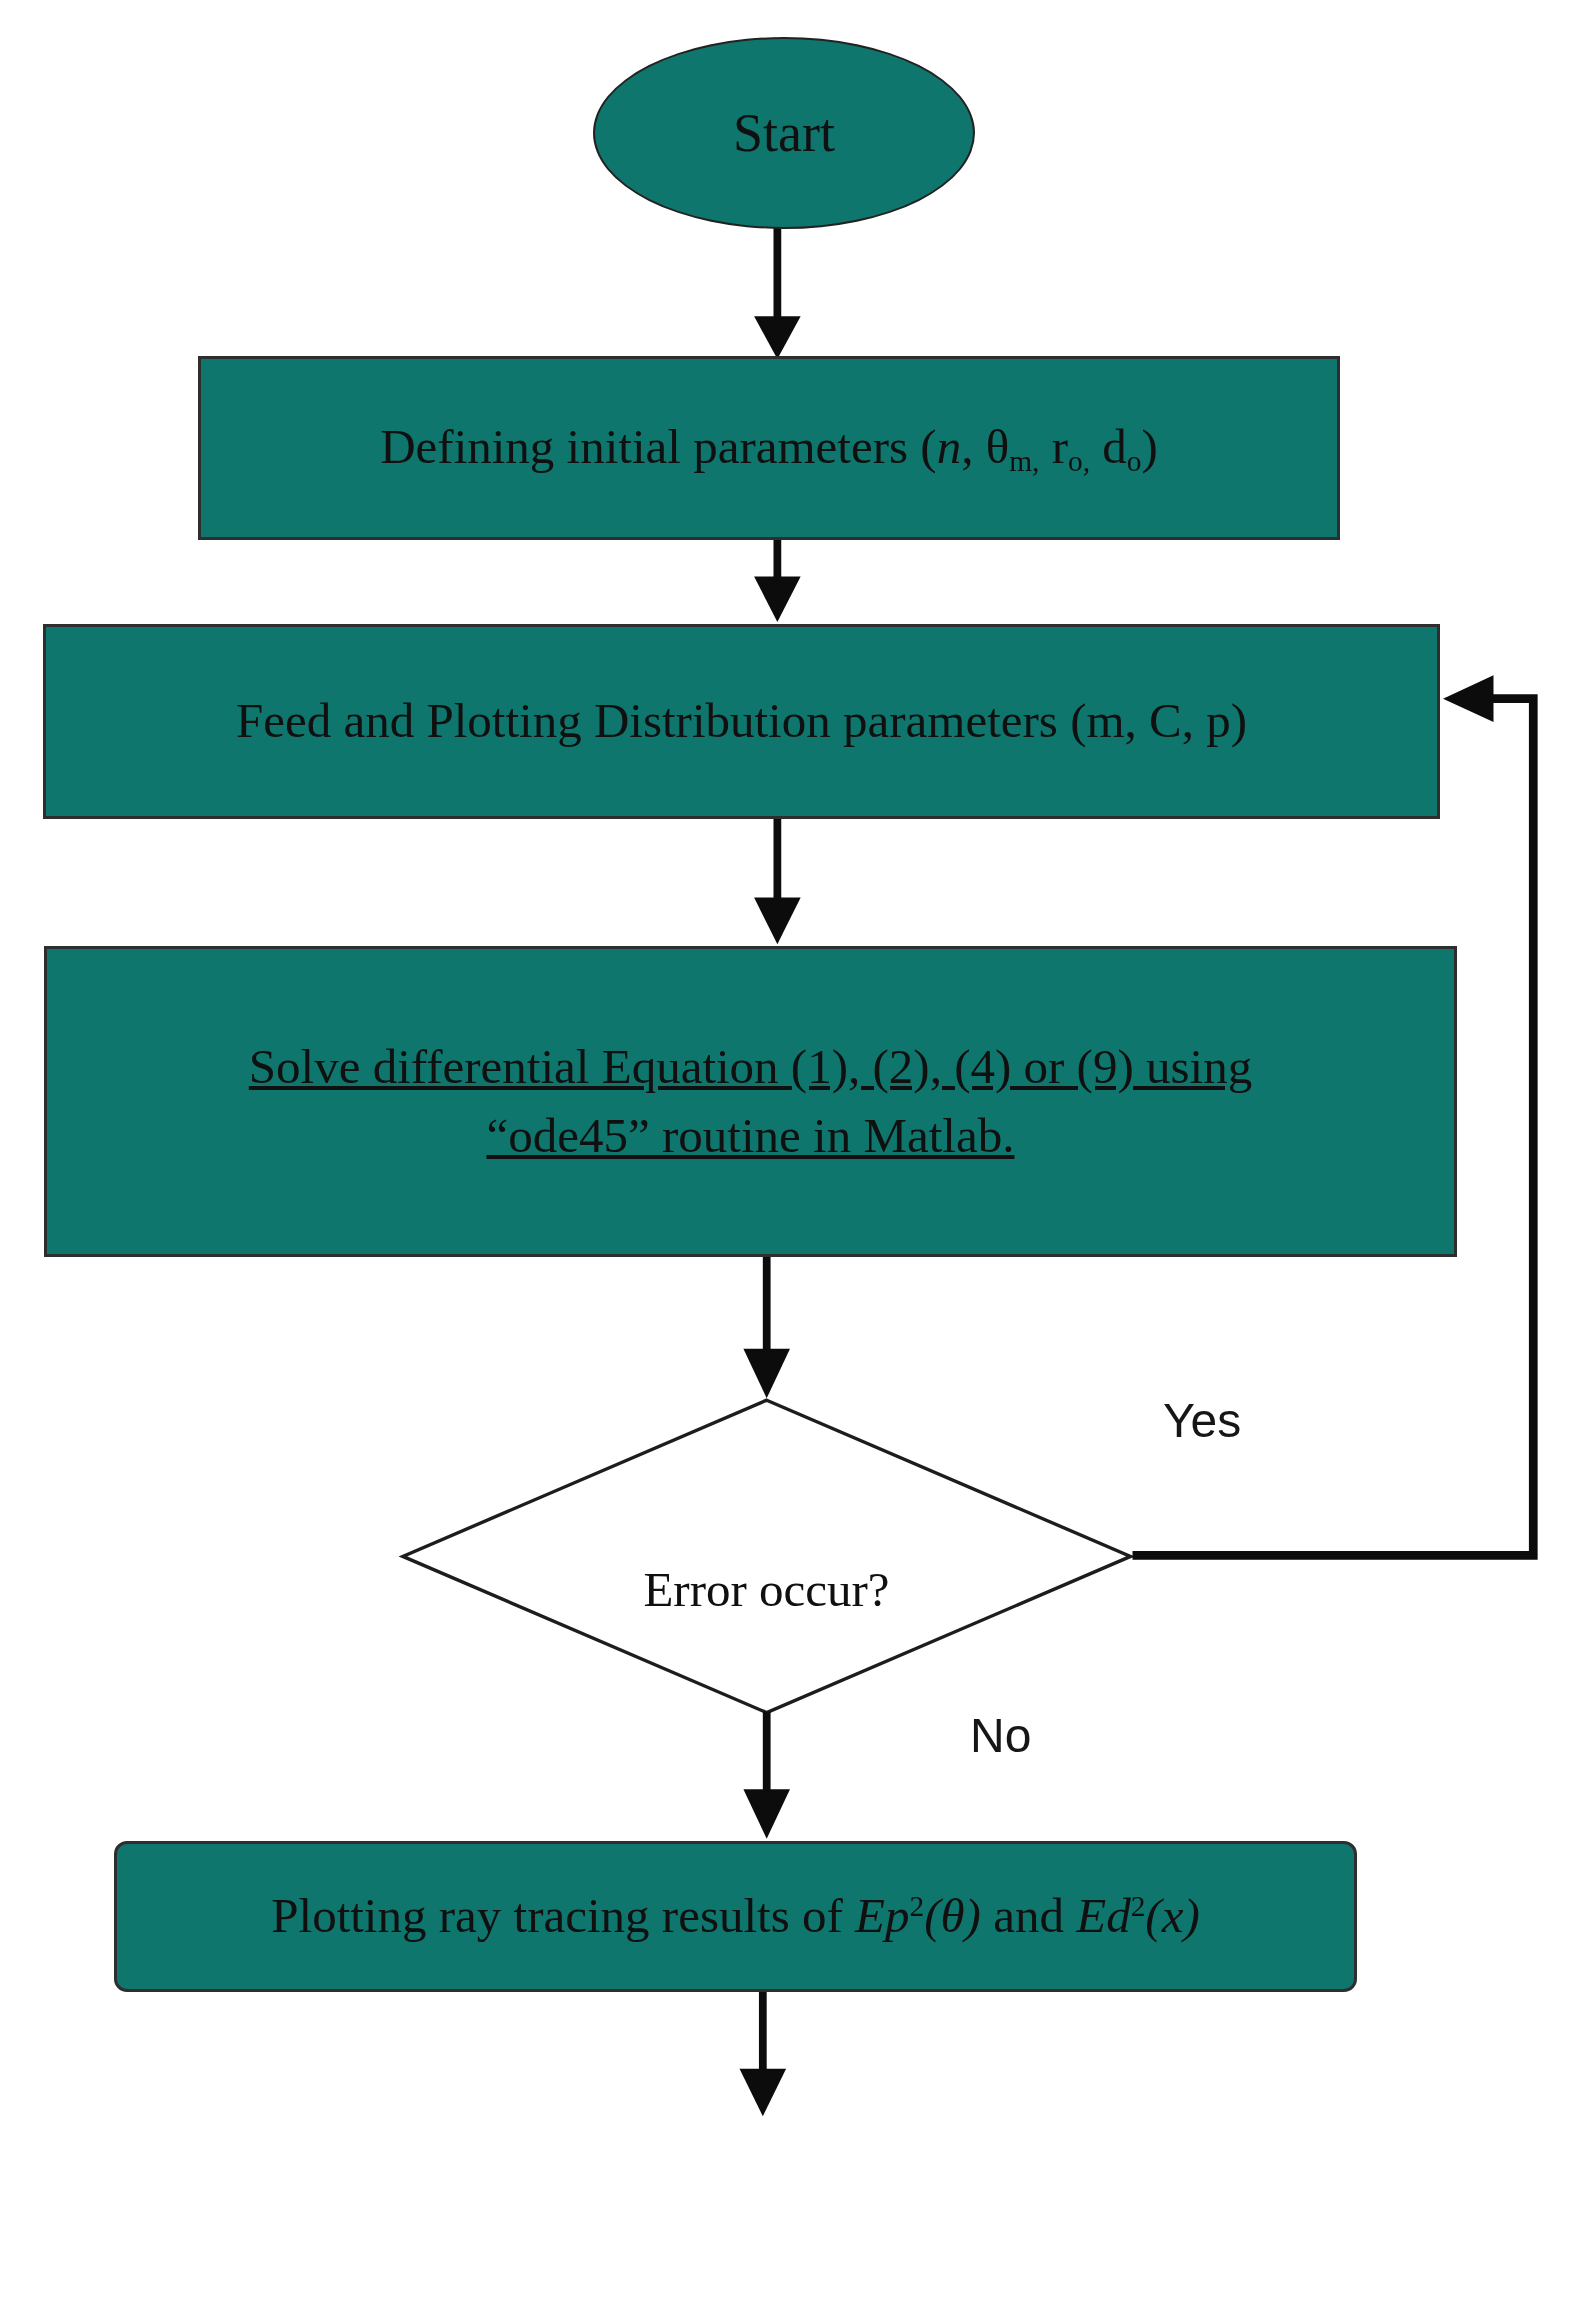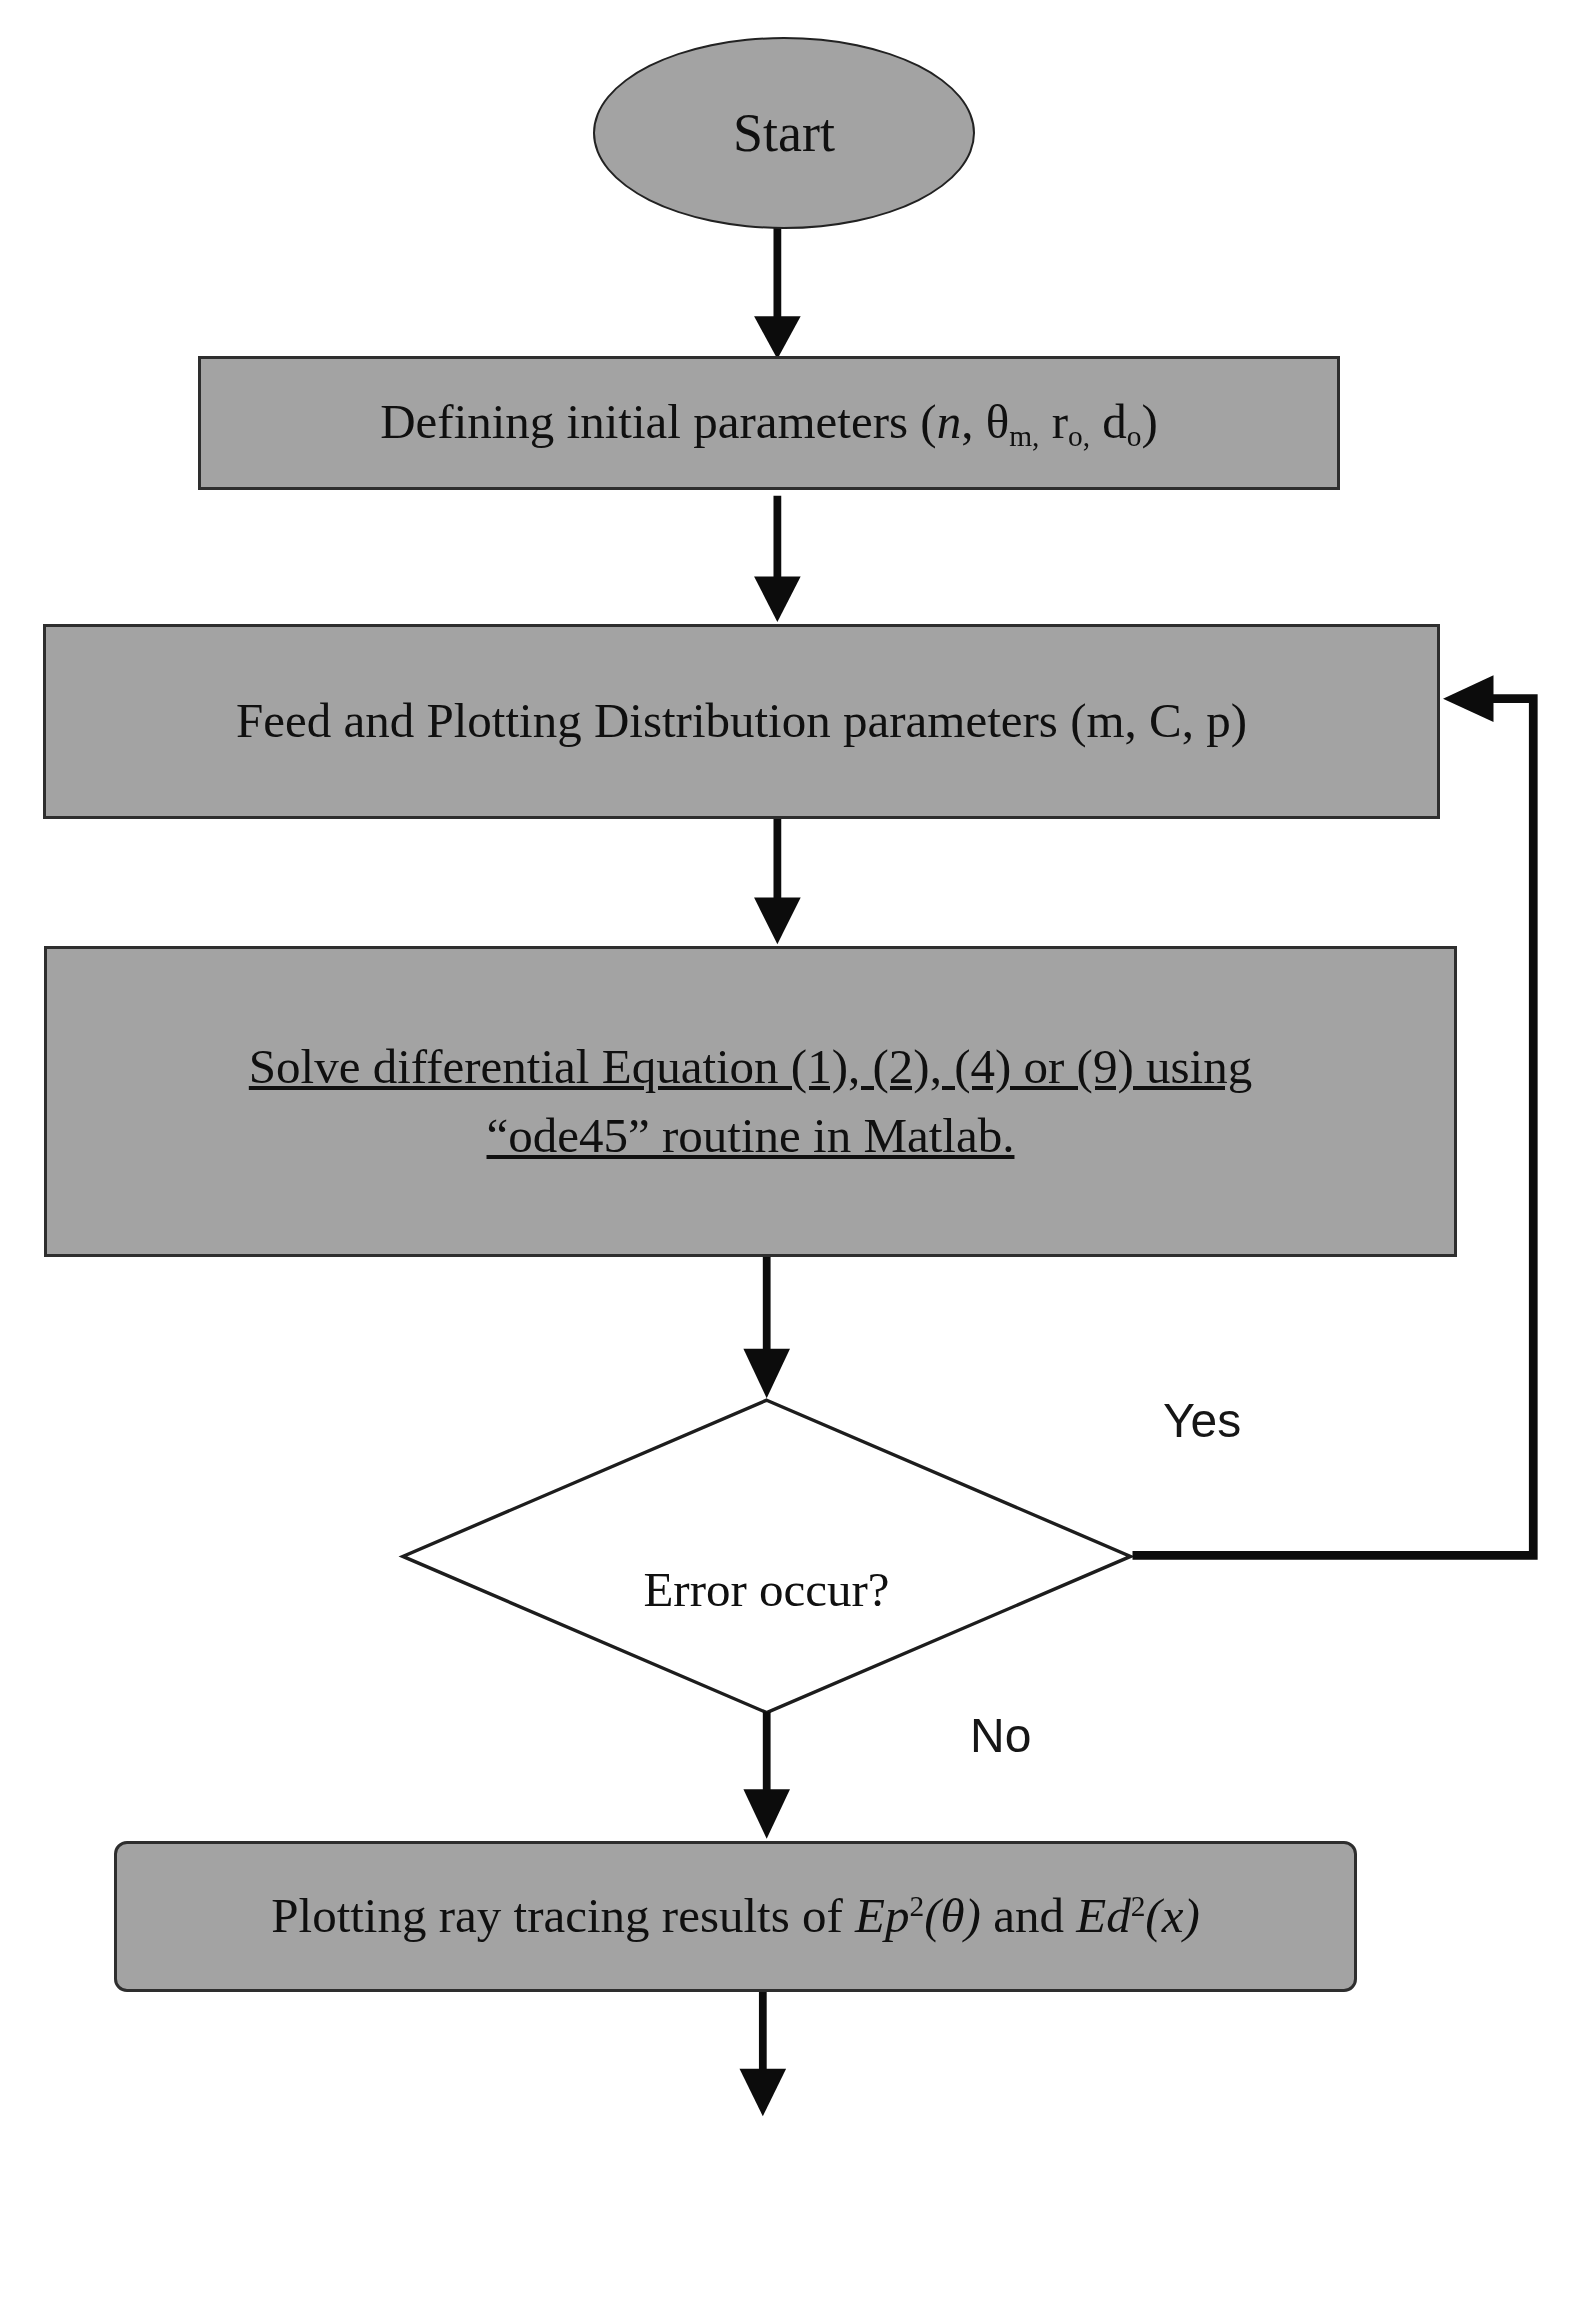--- a/index.html
+++ b/index.html
@@ -22,21 +22,21 @@
   svg .loop  { stroke: #0c0c0c; stroke-width: 9; fill: none; }
   svg .head  { fill: #0c0c0c; stroke: none; }
   svg .diamond { fill: #ffffff; stroke: #1d1d1d; stroke-width: 3.5; }
   .node {
     position: absolute;
     box-sizing: border-box;
     display: flex;
     align-items: center;
     justify-content: center;
     text-align: center;
-    background: #a3a3a3;
+    background: #0f766e;
     z-index: 2;
   }
   .rect {
     border: 3.9px solid #2e2e2e;
     font-size: 49px;
     line-height: 1.4;
     padding: 0 29px;
   }
   .ellipse {
     border: 2.9px solid #222222;
@@ -105,21 +105,21 @@
     <g>
       <polyline class="loop" points="1167,1603 1580,1603 1580,720 1538,720"></polyline>
       <polygon class="head" points="1487,720 1539,696 1539,744"></polygon>
     </g>
   </svg>
 
   <div class="node ellipse" style="left:593px; top:37px; width:382px; height:192px;">
     <span>Start</span>
   </div>
 
-  <div class="node rect" style="left:198px; top:356px; width:1142px; height:134px;">
+  <div class="node rect" style="left:198px; top:356px; width:1142px; height:184px;">
     <span><span>Defining initial parameters (</span><span class="run-italic">n</span><span>, </span><span>θ</span><span class="run-sub">m,</span><span> r</span><span class="run-sub">o,</span><span> d</span><span class="run-sub">o</span><span>)</span></span>
   </div>
 
   <div class="node rect" style="left:43px; top:624px; width:1397px; height:195px;">
     <span>Feed and Plotting Distribution parameters (m, C, p)</span>
   </div>
 
   <div class="node rect multiline" style="left:44px; top:946px; width:1413px; height:311px;text-decoration:underline;">
     <span>
       <span>Solve differential Equation (1), (2), (4) or (9) using</span>

